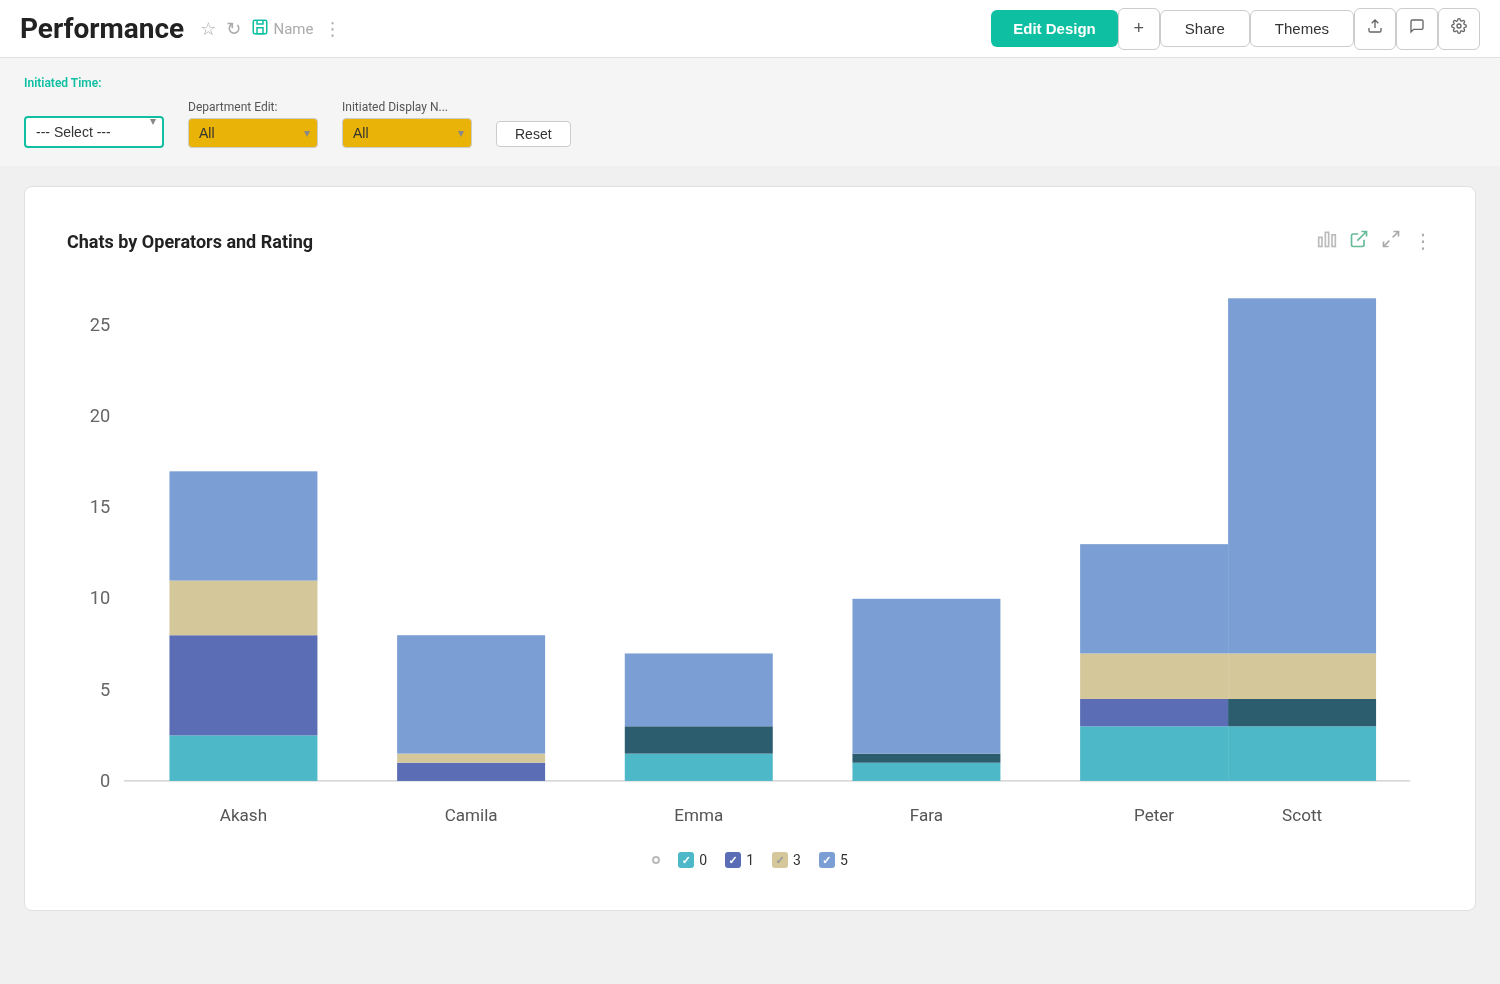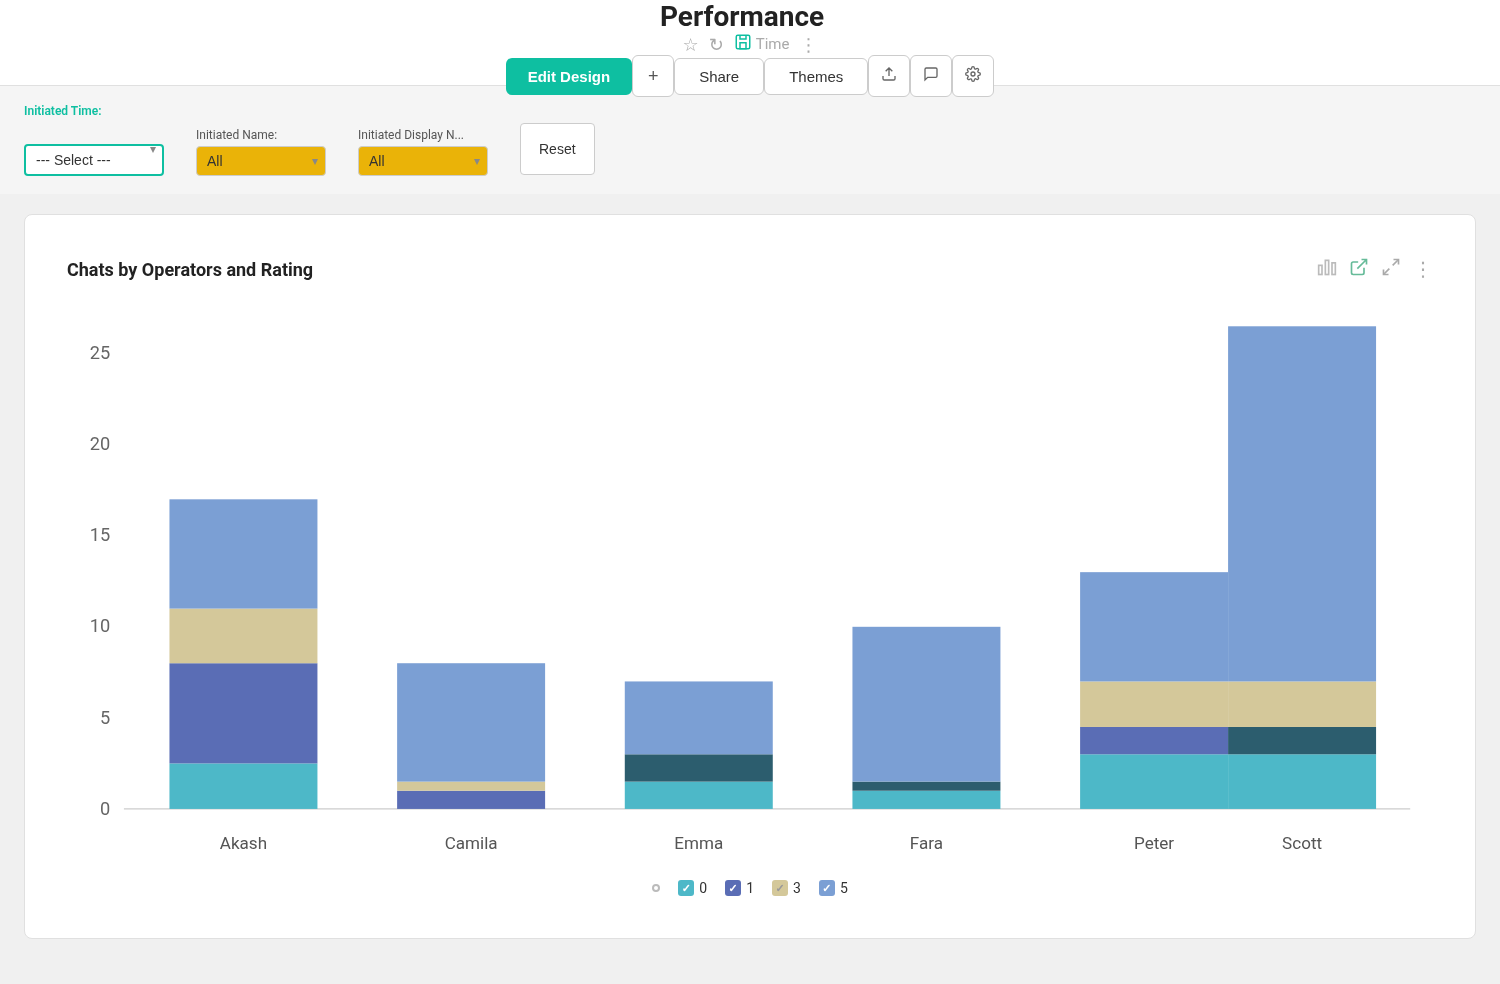--- a/index.html
+++ b/index.html
@@ -4,23 +4,22 @@
   <style>
     * { box-sizing: border-box; margin: 0; padding: 0; }
     body { font-family: -apple-system, BlinkMacSystemFont, 'Segoe UI', Roboto, sans-serif; background: #f0f0f0; color: #333; }
 
     
     .header {
       background: #fff;
       display: flex;
       align-items: center;
       padding: 0 20px;
-      height: 86px;
+      height: 58px;
       border-bottom: 1px solid #e0e0e0;
-      flex-direction: column;
     }
     .header-title {
       font-size: 28px;
       font-weight: 700;
       color: #222;
       margin-right: 16px;
     }
     .header-icons {
       display: flex;
       align-items: center;
@@ -78,21 +77,21 @@
       cursor: pointer;
       color: #333;
     }
 
     
     .filters-bar {
       background: #f5f5f5;
       padding: 18px 24px;
       display: flex;
       align-items: flex-end;
-      gap: 32px;
+      gap: 24px;
     }
     .filter-group {
       display: flex;
       flex-direction: column;
       gap: 4px;
     }
     .filter-label {
       font-size: 12px;
       font-weight: 600;
       color: #0ebfa1;
@@ -138,21 +137,21 @@
       top: 50%;
       transform: translateY(-50%);
       pointer-events: none;
       color: #888;
       font-size: 12px;
     }
     .btn-reset {
       background: #fff;
       border: 1.5px solid #ccc;
       border-radius: 4px;
-      padding: 17px 18px;
+      padding: 4px 18px;
       font-size: 14px;
       cursor: pointer;
       color: #333;
       margin-bottom: 1px;
     }
 
     
     .main-content {
       padding: 20px 24px;
     }
@@ -237,21 +236,21 @@
   <div class="header-icons">
     <span title="Favorite">☆</span>
     <span title="Refresh">↻</span>
     <span class="save-btn-text">
       <span>
         <svg width="18" height="18" viewBox="0 0 24 24" fill="none" stroke="#0ebfa1" stroke-width="2">
             <rect x="3" y="3" width="18" height="18" rx="2"></rect>
             <path d="M8 3v5h8V3M8 13h8v8H8z"></path>
           </svg>
       </span>
-      <span>Time</span>
+      <span>Name</span>
     </span>
     <span title="More">⋮</span>
   </div>
   <div class="header-spacer"></div>
   <div class="header-actions">
     <button class="btn-edit-design">Edit Design</button>
     <button class="btn-icon-round">
       <span>+</span>
     </button>
     <button class="btn-share">Share</button>
@@ -284,21 +283,21 @@
 <div class="filters-bar">
   <div class="filter-group">
     <label class="filter-label">Initiated Time:</label>
     <div class="select-wrapper">
       <select class="filter-select-green">
         <option>--- Select ---</option>
       </select>
     </div>
   </div>
   <div class="filter-group">
-    <label class="filter-label-gray">Initiated Name:</label>
+    <label class="filter-label-gray">Department Edit:</label>
     <div class="select-wrapper">
       <select class="filter-select">
         <option>All</option>
       </select>
     </div>
   </div>
   <div class="filter-group">
     <label class="filter-label-gray">Initiated Display N...</label>
     <div class="select-wrapper">
       <select class="filter-select">

